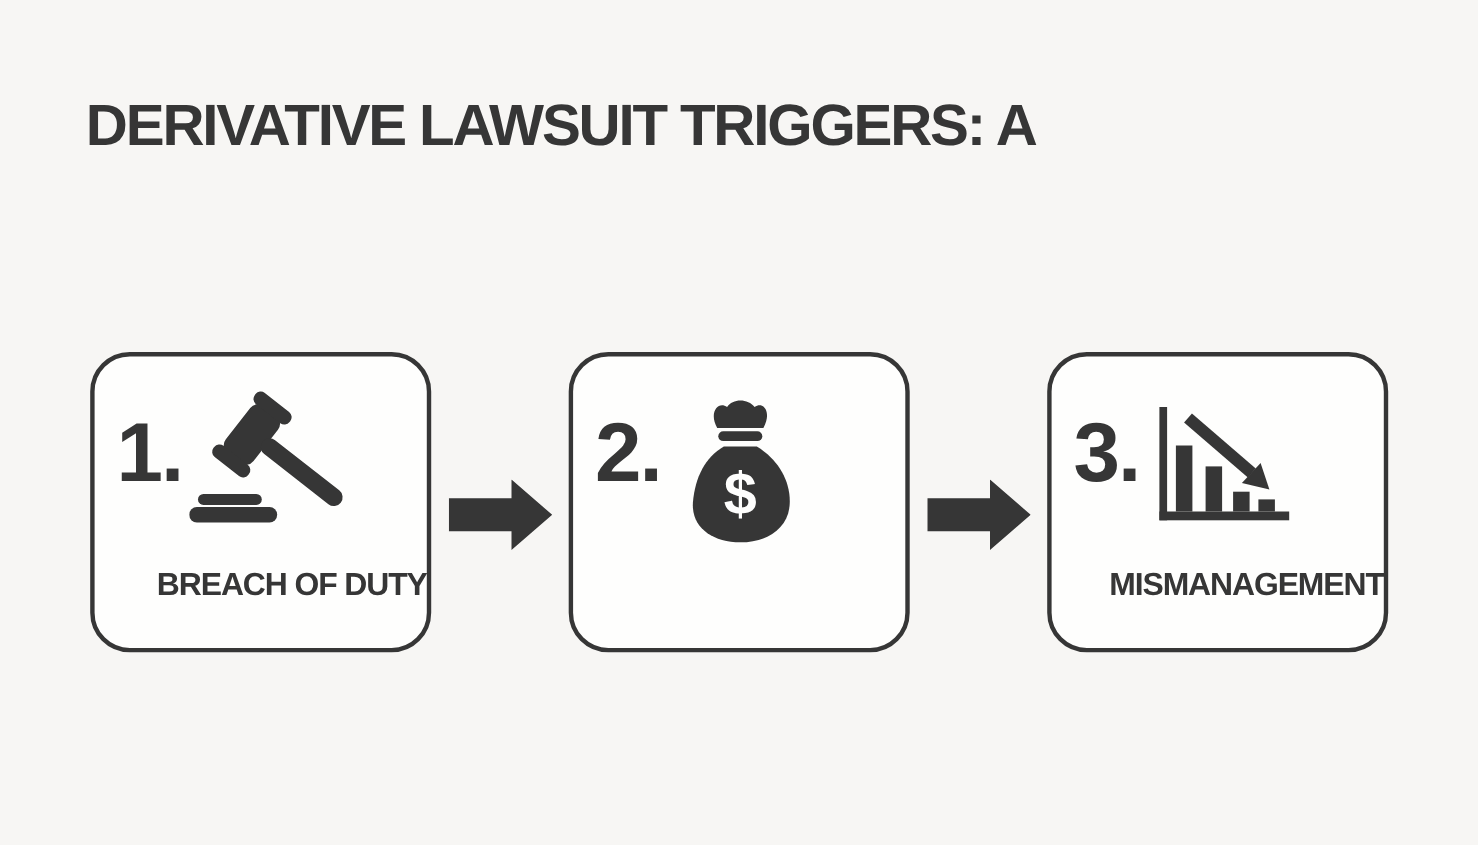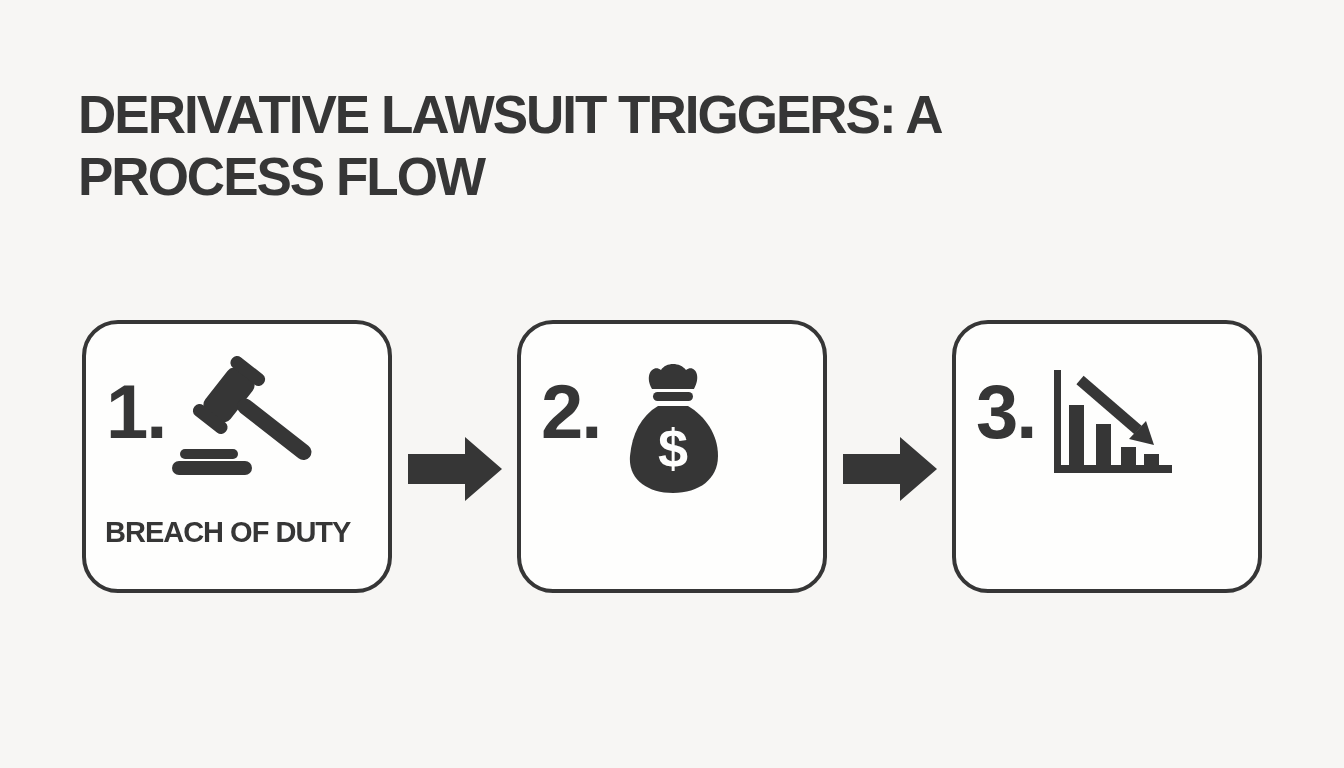--- a/index.html
+++ b/index.html
@@ -63,28 +63,27 @@
   }
   .step-icon { position: absolute; color: var(--ink); }
   .icon-gavel    { left: 86px;  top: 30px; }
   .icon-moneybag { left: 108px; top: 38px; }
   .icon-chart    { left: 90px;  top: 40px; }
   .step-label {
     position: absolute;
     left: 0;
     right: 0;
     top: 192px;
-    text-align: left;
+    text-align: right;
     font-size: 29px;
     font-weight: 700;
     letter-spacing: -1px;
     color: var(--ink);
     text-transform: uppercase;
     white-space: nowrap;
-    margin-left: 19px;
   }
   .connector {
     flex: 0 0 125px;
     display: flex;
     align-items: center;
     justify-content: center;
     color: var(--ink);
   }
   .connector svg { margin-top: 28px; }
   .bag-symbol {
@@ -92,21 +91,20 @@
     font-weight: 700;
   }
 </style>
 </head>
 <body>
 
 <div class="canvas">
 
   <h1 class="title">
     <div>DERIVATIVE LAWSUIT TRIGGERS: A</div>
-    <div>PROCESS FLOW</div>
   </h1>
 
   <div class="flow-row">
 
     <div class="step-box">
       <div class="step-number">1.</div>
       <span class="step-icon icon-gavel">
         <svg width="158" height="144" viewBox="0 0 158 144" fill="currentColor" aria-hidden="true">
           <g transform="translate(57,41) rotate(-52)">
             <rect x="-27" y="-16" width="54" height="32" rx="9"></rect>
@@ -158,16 +156,17 @@
           <rect x="8" y="6" width="7" height="103"></rect>
           <rect x="8" y="101" width="118" height="8"></rect>
           <rect x="23" y="41" width="15" height="60"></rect>
           <rect x="50" y="60" width="15" height="41"></rect>
           <rect x="75" y="83" width="15" height="18"></rect>
           <rect x="98" y="90" width="15" height="11"></rect>
           <line x1="34" y1="16" x2="92" y2="66" stroke="currentColor" stroke-width="11"></line>
           <polygon points="108,81 83,75 100,57"></polygon>
         </svg>
       </span>
+      <div class="step-label">MISMANAGEMENT</div>
     </div>
 
   </div>
 </div>
 
 </body></html>

